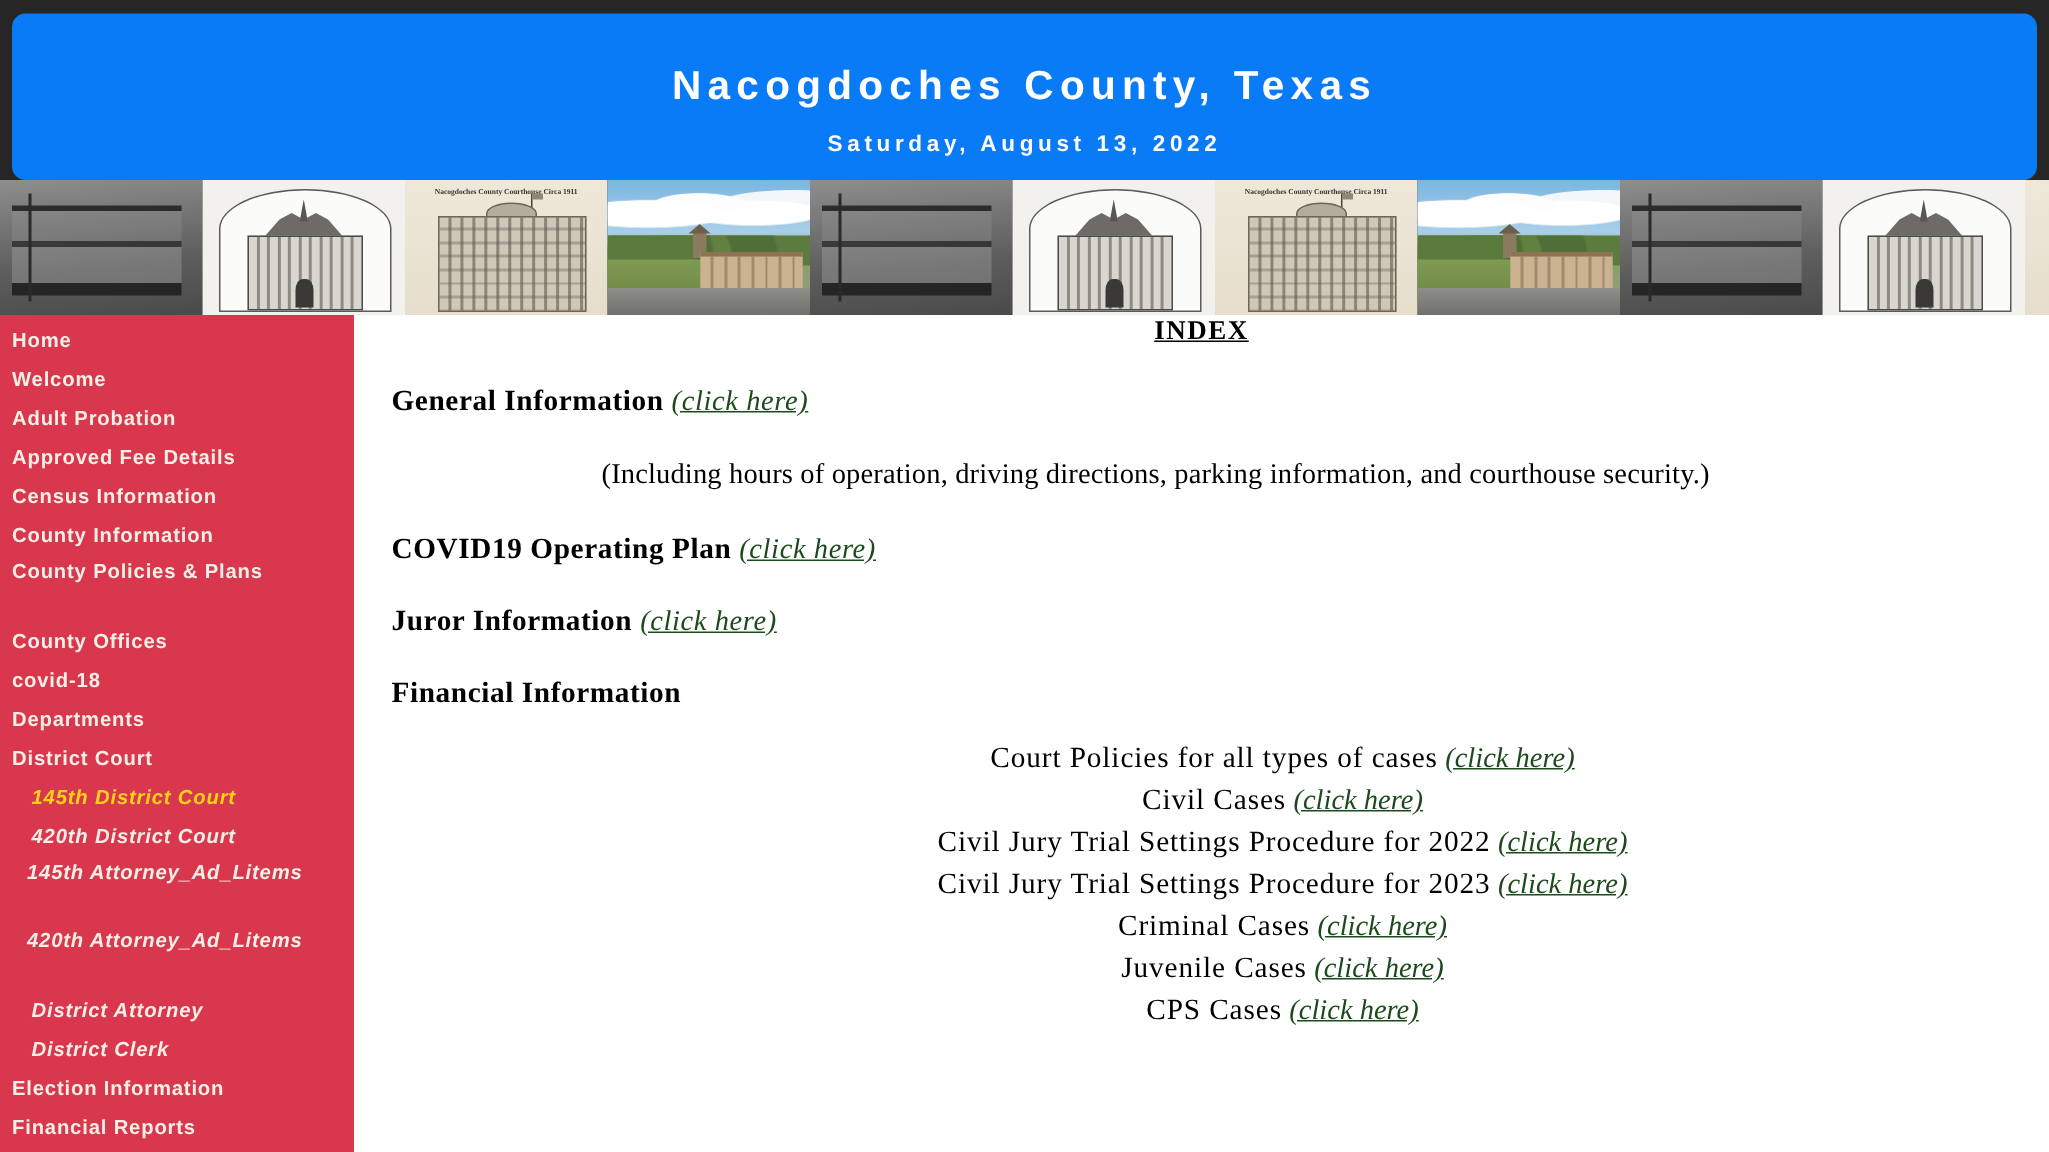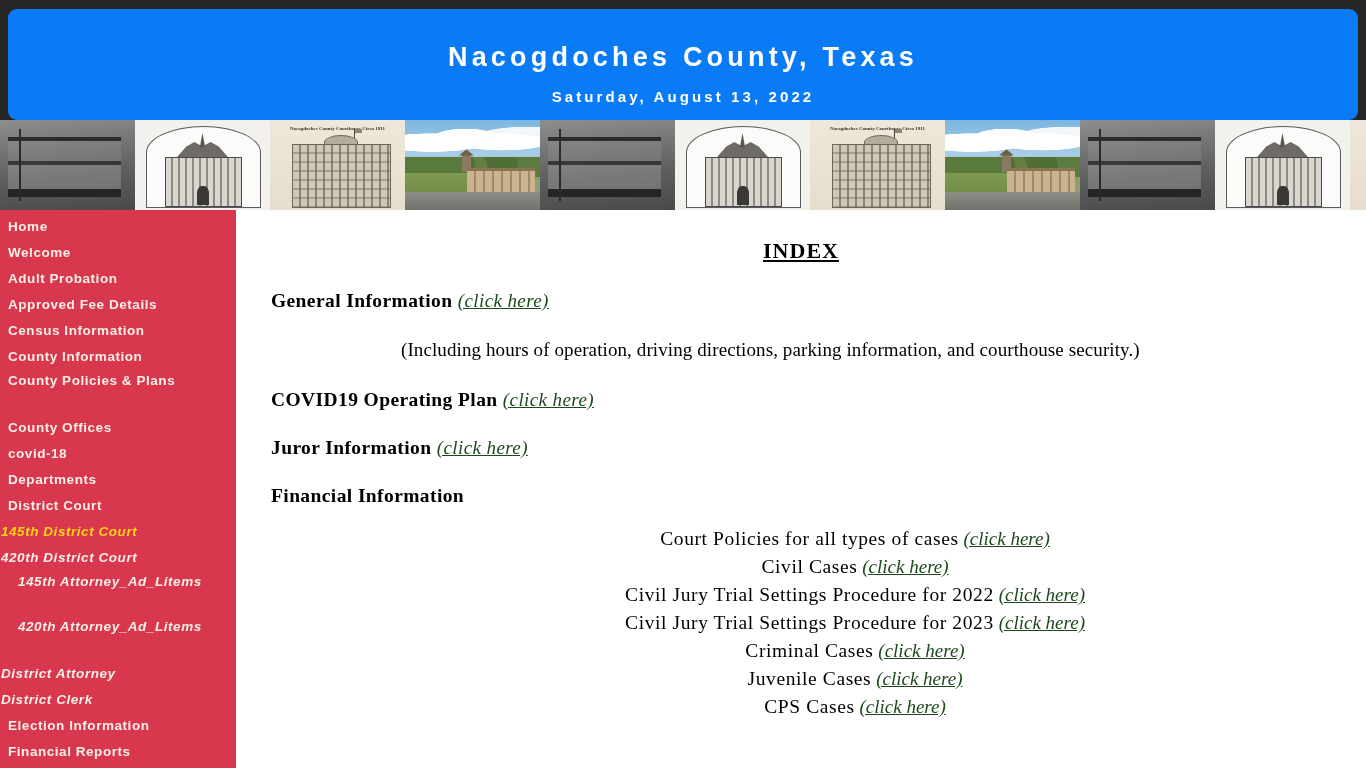--- a/index.html
+++ b/index.html
@@ -227,21 +227,21 @@
     text-decoration: none;
     cursor: pointer;
   }
   .nav-item.two-line {
     height: 45px;
     line-height: 22px;
     white-space: normal;
   }
   .nav-item.sub {
     font-style: italic;
-    padding-left: 1px;
+    padding-left: 21px;
   }
   .nav-item.sub.two-line {
     padding-left: 18px;
   }
   .nav-item.active {
     color: #ffd21a;
     font-style: italic;
   }
 
   
@@ -251,28 +251,27 @@
     top: 210px;
     width: 1130px;
     height: 558px;
     background: #ffffff;
     overflow: hidden;
     font-family: "Liberation Serif", serif;
     color: #000000;
   }
   .index-title {
     text-align: center;
-    font-size: 22px;
+    font-size: 18px;
     font-weight: bold;
     letter-spacing: 1px;
     text-decoration: underline;
-    margin-top: 28px;
   }
   .sec {
-    margin-left: 35px;
+    margin-left: 25px;
     margin-top: 26px;
     font-size: 19.5px;
     font-weight: bold;
     letter-spacing: 0.4px;
   }
   .paren-note {
     margin: 24px 25px 0 25px;
     font-size: 19px;
     text-align: justify;
     text-indent: 140px;

